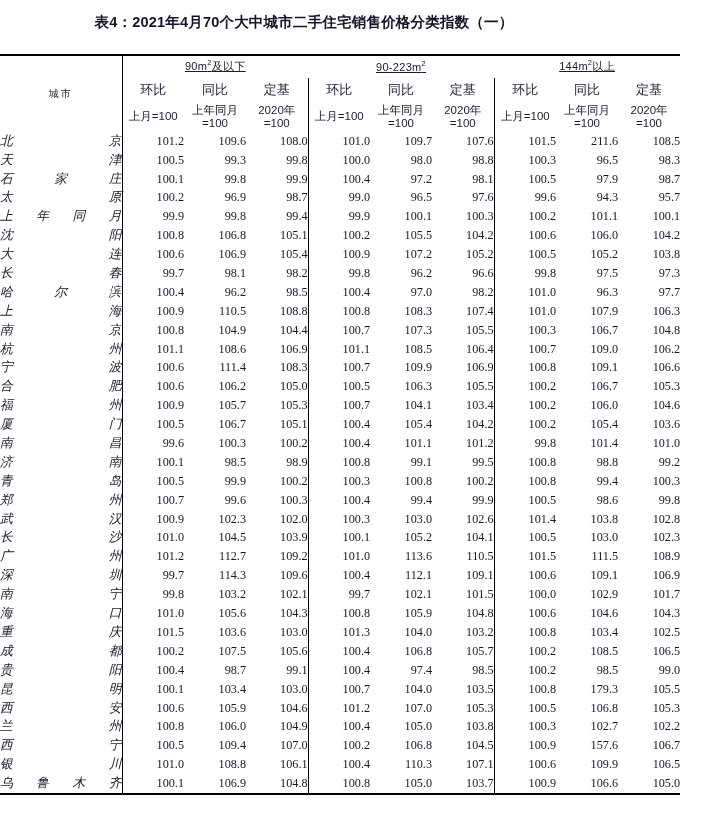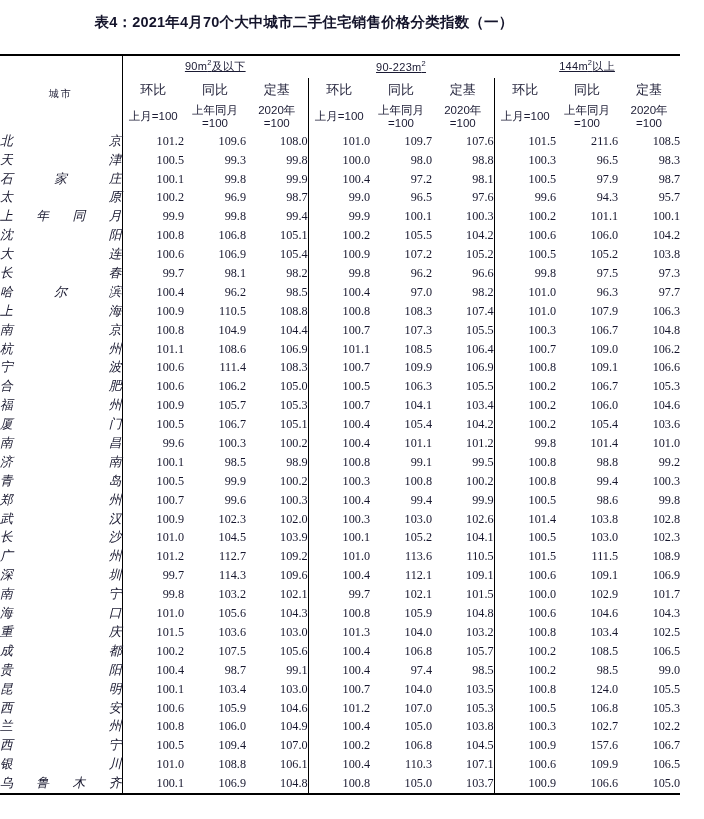--- a/index.html
+++ b/index.html
@@ -550,21 +550,21 @@
           </tr>
           <tr>
             <td class="city">昆明</td>
             <td class="num gstart">100.1</td>
             <td class="num">103.4</td>
             <td class="num">103.0</td>
             <td class="num gstart">100.7</td>
             <td class="num">104.0</td>
             <td class="num">103.5</td>
             <td class="num gstart">100.8</td>
-            <td class="num">124.0</td>
+            <td class="num">179.3</td>
             <td class="num">105.5</td>
           </tr>
           <tr>
             <td class="city">西安</td>
             <td class="num gstart">100.6</td>
             <td class="num">105.9</td>
             <td class="num">104.6</td>
             <td class="num gstart">101.2</td>
             <td class="num">107.0</td>
             <td class="num">105.3</td>

